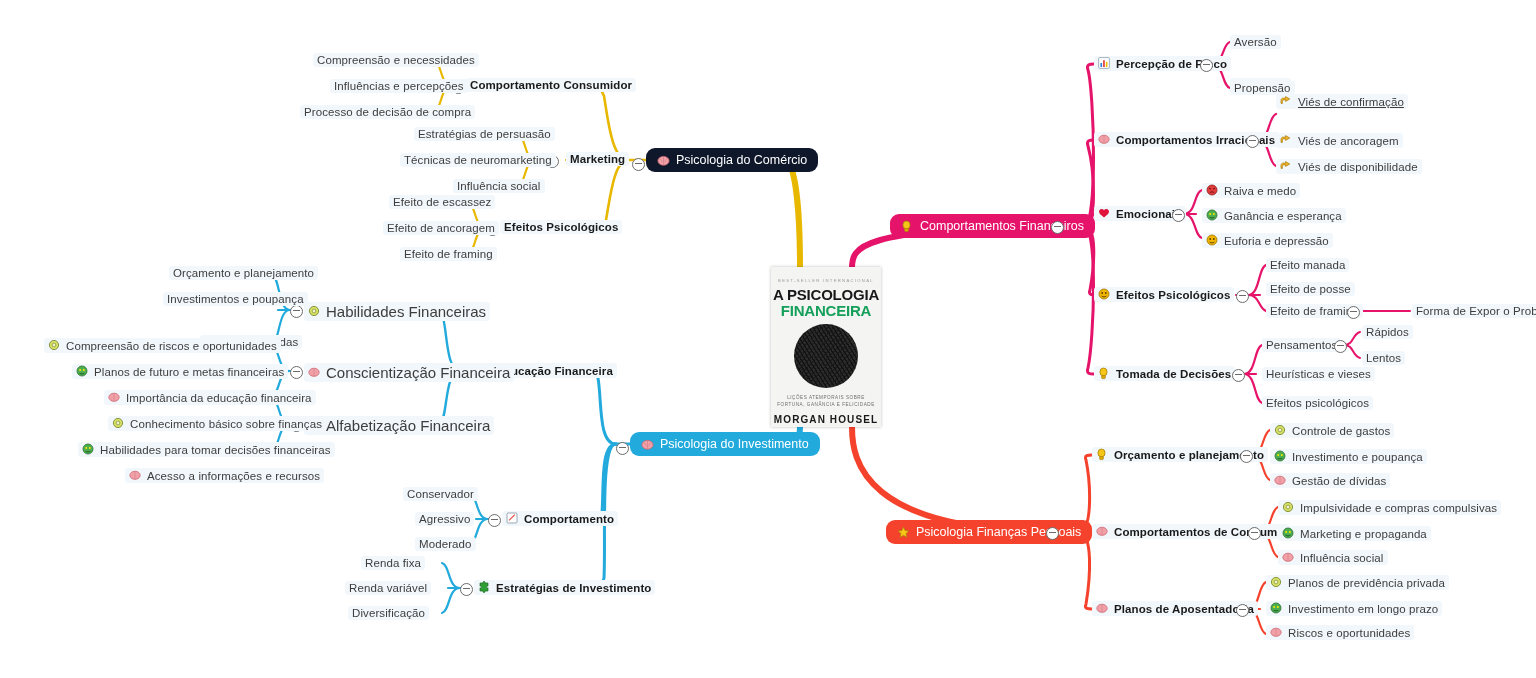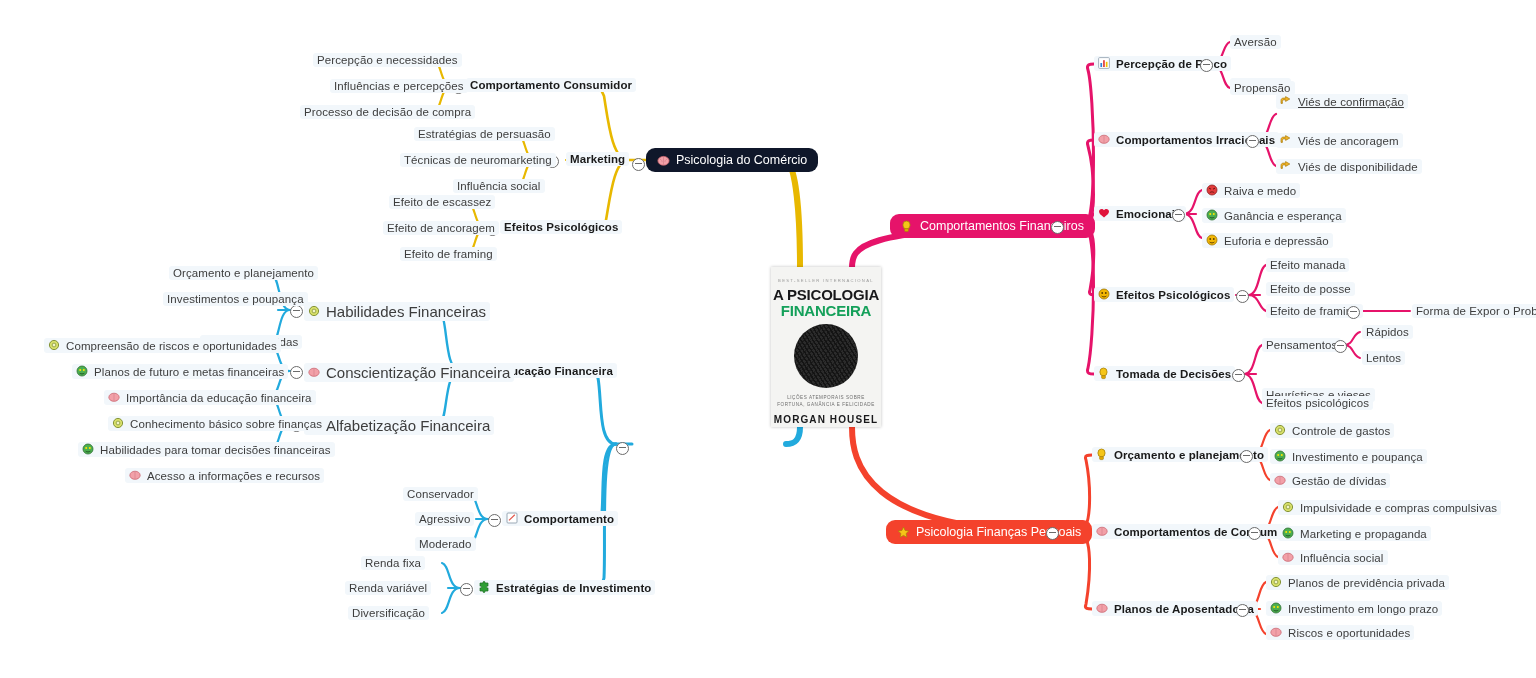--- a/index.html
+++ b/index.html
@@ -207,21 +207,21 @@
       </span>
     <span class="txt">Psicologia do Comércio</span>
   </div>
   <div class="tog" style="position:absolute;left:632px;top:158px;"></div>
 
   <div class="node mid" style="left:466px;top:78px;">
     <span class="txt">Comportamento Consumidor</span>
   </div>
   <div class="tog" style="position:absolute;left:452px;top:81px;"></div>
   <div class="node leaf" style="left:313px;top:53px;">
-      <span class="txt">Percepção e necessidades</span>
+      <span class="txt">Compreensão e necessidades</span>
     </div>
   <div class="node leaf" style="left:330px;top:79px;">
       <span class="txt">Influências e percepções</span>
     </div>
   <div class="node leaf" style="left:300px;top:105px;">
       <span class="txt">Processo de decisão de compra</span>
     </div>
 
   <div class="node mid" style="left:566px;top:152px;">
     <span class="txt">Marketing</span>
@@ -244,20 +244,29 @@
   <div class="node leaf" style="left:389px;top:195px;">
       <span class="txt">Efeito de escassez</span>
     </div>
   <div class="node leaf" style="left:383px;top:221px;">
       <span class="txt">Efeito de ancoragem</span>
     </div>
   <div class="node leaf" style="left:400px;top:247px;">
       <span class="txt">Efeito de framing</span>
     </div>
 
+  <div class="node pill cyan" style="left:630px;top:432px;">
+    <span class="ic">
+        <svg width="13" height="13" viewBox="0 0 13 13">
+          <ellipse cx="6.5" cy="6.8" rx="5.6" ry="4.4" fill="#f2a0a8" stroke="#c9646f" stroke-width=".8"></ellipse>
+          <path d="M6.5 2.6v8.4M3 5.2c1.5.6 2.2 1.6 2 3M10 5.2c-1.5.6-2.2 1.6-2 3" stroke="#d47f89" stroke-width=".7" fill="none"></path>
+        </svg>
+      </span>
+    <span class="txt">Psicologia do Investimento</span>
+  </div>
   <div class="tog" style="position:absolute;left:616px;top:442px;"></div>
 
   <div class="node mid" style="left:474px;top:363px;">
     <span class="ic">
         <svg width="11" height="12" viewBox="0 0 11 12">
           <rect x="1" y="1" width="9" height="10" rx="1" fill="#3d7fd6"></rect>
           <rect x="1.7" y="1.7" width="3.3" height="8.6" fill="#cfe3f7"></rect>
         </svg>
       </span>
     <span class="txt">Educação Financeira</span>
@@ -552,21 +561,21 @@
   <div class="node leaf" style="left:1262px;top:338px;">
       <span class="txt">Pensamentos</span>
     </div>
   <div class="tog" style="position:absolute;left:1334px;top:340px;"></div>
   <div class="node leaf" style="left:1362px;top:325px;">
       <span class="txt">Rápidos</span>
     </div>
   <div class="node leaf" style="left:1362px;top:351px;">
       <span class="txt">Lentos</span>
     </div>
-  <div class="node leaf" style="left:1262px;top:388px;justify-content:center;">
+  <div class="node leaf" style="left:1262px;top:367px;justify-content:center;">
       <span class="txt">Heurísticas e vieses</span>
     </div>
   <div class="node leaf" style="left:1262px;top:396px;">
       <span class="txt">Efeitos psicológicos</span>
     </div>
 
   <div class="node pill red" style="left:886px;top:520px;">
     <span class="ic">
         <svg width="13" height="13" viewBox="0 0 13 13">
           <path d="M6.5 1l1.6 3.4 3.7.5-2.7 2.6.7 3.7-3.3-1.8-3.3 1.8.7-3.7L1.2 4.9l3.7-.5z" fill="#f5c518" stroke="#a8810a" stroke-width=".7"></path>

